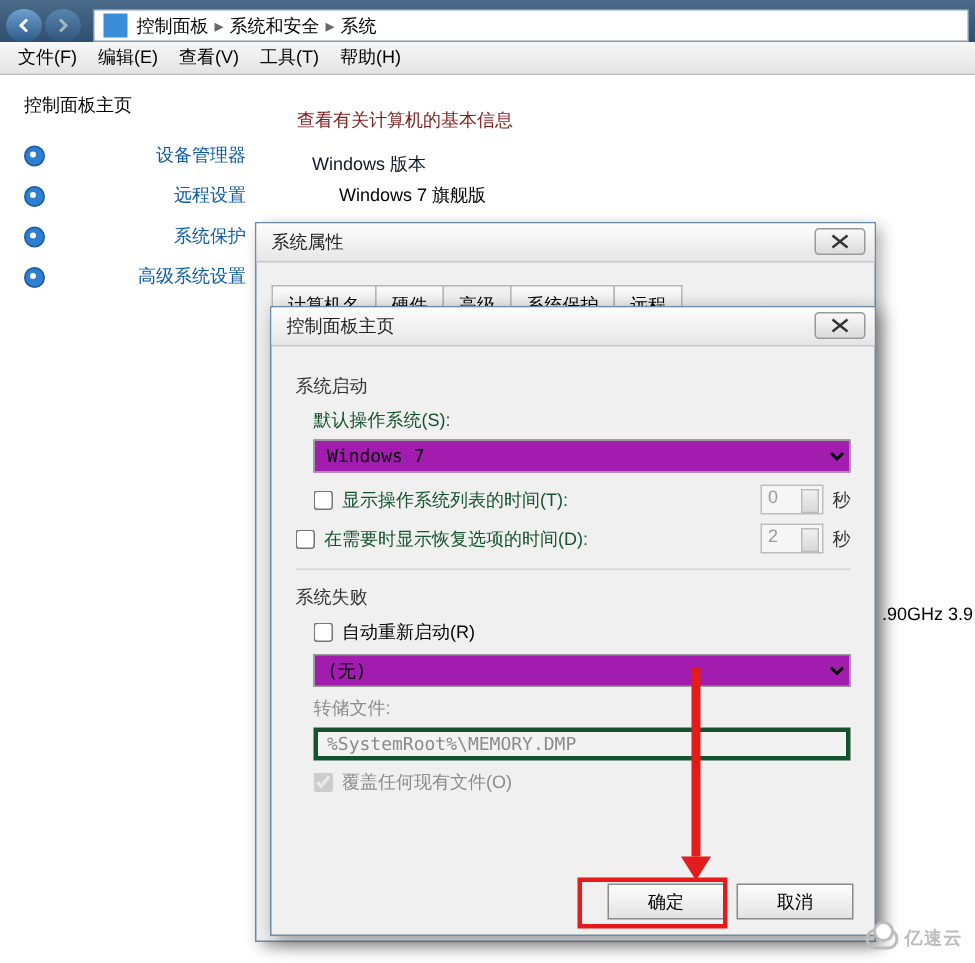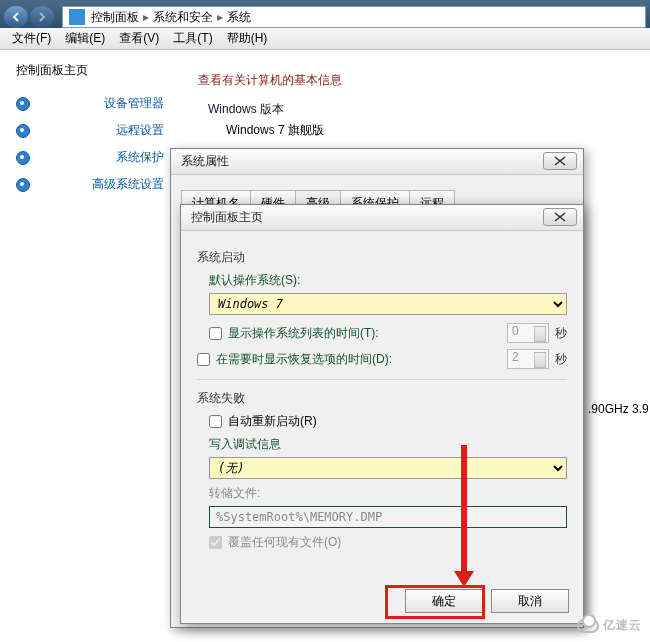--- a/index.html
+++ b/index.html
@@ -37,27 +37,27 @@
 .tabs { display:flex; margin:14px 10px 0 10px; border-bottom:5px solid #14b8a6;}
 .tab { padding:4px 10px; border:1px solid #b8b8b8; border-bottom:none; background:linear-gradient(#fafafa,#e8e8e8); margin-right:-1px; cursor:pointer; position:relative; top:1px;}
 .tab.active { background:#f0f0f0; border-bottom:1px solid #f0f0f0; }
 
 
 .dlg2 { position:absolute; left:180px; top:204px; width:404px; height:420px; background:#f0f0f0; border:1px solid #6b8aa8; box-shadow:3px 3px 12px rgba(0,0,0,.4);}
 .dlg2-body { padding:10px 16px 6px 16px;}
 .group-title { color:#333; margin:8px 0 6px 0;}
 .row { display:flex; align-items:center; margin:4px 0 6px 0;}
 .lbl { flex:1; color:#14532d;}
-select.full { width:100%; height:22px; border:1px solid #9a9a9a; background:#fef9c3; font-family:Consolas,monospace; font-size:12px; padding-left:4px;font-style:italic;}
+select.full { width:100%; height:22px; border:1px solid #9a9a9a; background:#a21caf; font-family:Consolas,monospace; font-size:12px; padding-left:4px;}
 input[type=checkbox]{ margin:0 6px 0 0;}
 .spin { width:42px; height:20px; border:1px solid #bdbdbd; background:#f6f6f6; color:#9a9a9a; text-align:left; padding:0 14px 0 4px; position:relative;}
 .spin::after{content:"";position:absolute;right:2px;top:2px;width:10px;height:14px;background:linear-gradient(#f0f0f0,#d8d8d8);border:1px solid #bbb;}
 .secs { margin-left:6px; color:#333;}
 .disabled-text{ color:#8b8b8b;}
-.txtfield { width:100%; height:22px; border:1px solid #14532d; background:#f3f3f3; color:#8a8a8a; font-family:Consolas,monospace; padding:0 6px;}
+.txtfield { width:100%; height:22px; border:3px solid #14532d; background:#f3f3f3; color:#8a8a8a; font-family:Consolas,monospace; padding:0 6px;}
 .hr { border:none; border-top:1px solid #d6d6d6; margin:10px 0;}
 .btnbar { position:absolute; bottom:10px; right:14px; display:flex;}
 .btn { width:78px; height:24px; border:1px solid #8a8a8a; background:linear-gradient(#fdfdfd,#e3e3e3); margin-left:8px; cursor:pointer; display:flex; align-items:center; justify-content:center;}
 .ok-hl { position:absolute; border:3px solid #e31b1b; }
 
 
 .arrow { position:absolute; pointer-events:none; }
 .arrow .shaft{ position:absolute; width:6px; background:#e31b1b; left:50%; transform:translateX(-50%);}
 .arrow .head { position:absolute; bottom:-2px; left:50%; transform:translateX(-50%); width:0;height:0;border-left:10px solid transparent;border-right:10px solid transparent;border-top:16px solid #e31b1b;}
 
@@ -171,21 +171,20 @@
     </div>
 
     <hr class="hr">
 
     <div class="group-title">系统失败</div>
     <div class="row" style="margin-left:12px;">
         <input type="checkbox" style="">
         <span>自动重新启动(R)</span>
       </div>
 
-    <div class="lbl" style="margin:6px 0 4px 12px">写入调试信息</div>
     <div style="margin-left:12px"><select class="full"><option>(无)</option></select></div>
 
     <div class="lbl disabled-text" style="margin:6px 0 4px 12px">转储文件:</div>
     <div style="margin-left:12px"><input class="txtfield" readonly="" value="%SystemRoot%\MEMORY.DMP" style=""></div>
 
     <div class="row disabled-text" style="margin-left:12px; margin-top:6px;">
         <input type="checkbox" checked="" disabled="" style="">
         <span>覆盖任何现有文件(O)</span>
       </div>
   </div>

